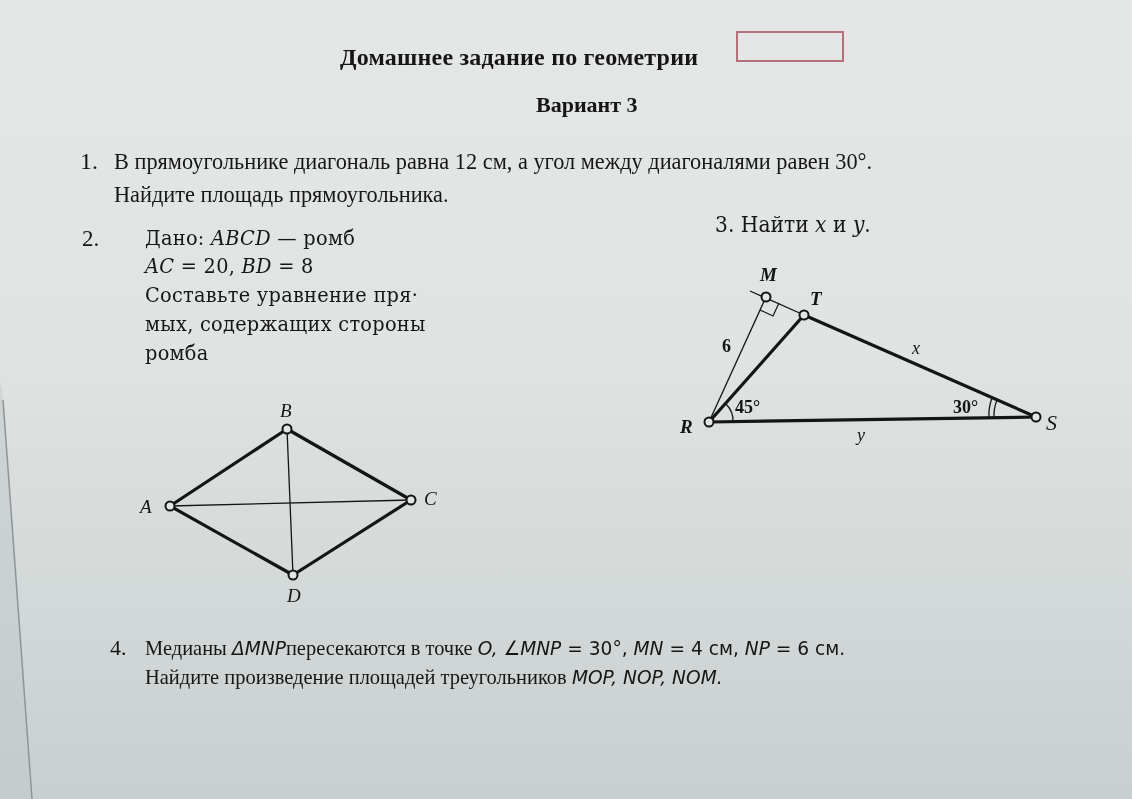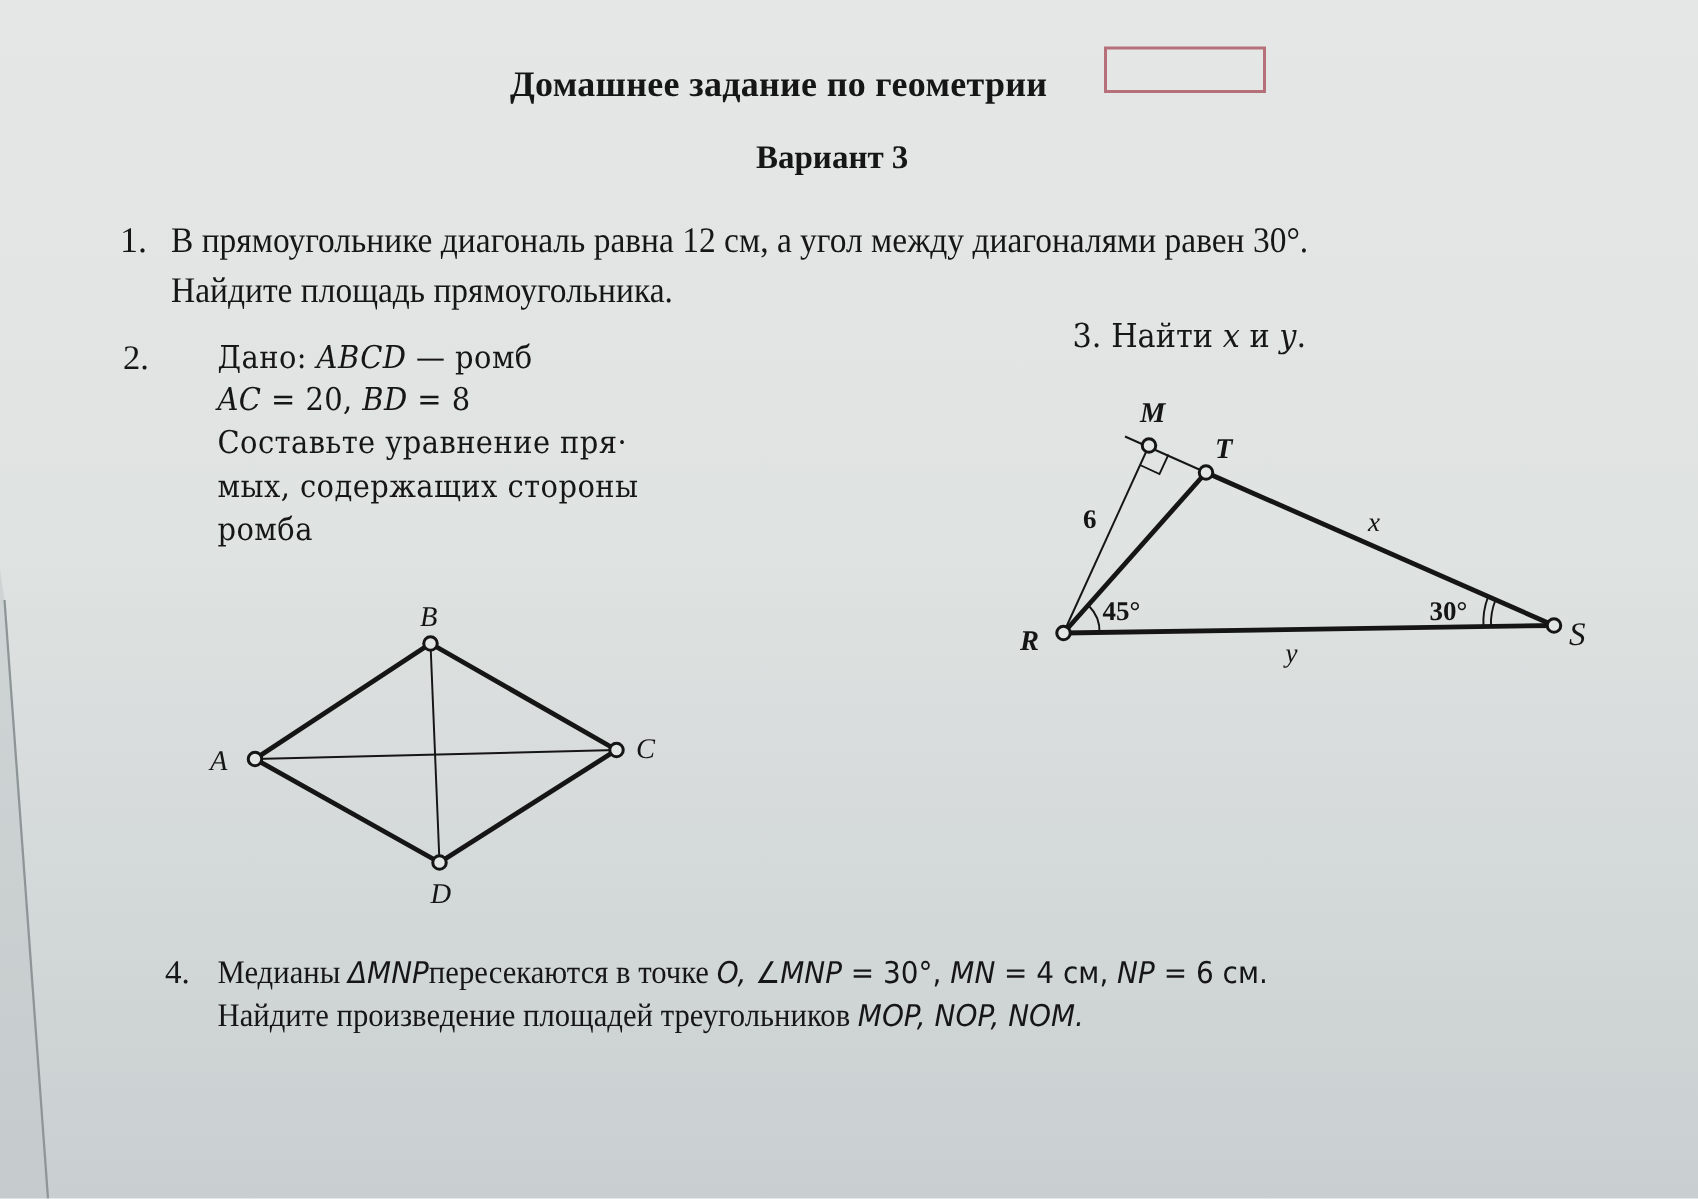--- a/index.html
+++ b/index.html
@@ -14,21 +14,21 @@
   }
   .abs { position:absolute; white-space:nowrap; }
   .title {
     left:306px; top:44px; font-size:24px; font-weight:bold; letter-spacing:0.2px;margin-left:34px;
   }
   .answer-box {
     left:736px; top:31px; width:108px; height:31px;
     border:2px solid #b5707a; box-sizing:border-box; background:transparent;
   }
   .variant {
-    left:504px; top:92px; font-size:22px; font-weight:bold;
+    left:536px; top:92px; font-size:22px; font-weight:bold;
   }
   .p1-num { left:80px; top:148px; font-size:24px; }
   .p1-l1 { left:114px; top:148px; font-size:24px; transform:scaleX(0.93); transform-origin:left; }
   .p1-l2 { left:114px; top:181px; font-size:24px; transform:scaleX(0.93); transform-origin:left; }
   .p2-num { left:82px; top:226px; font-size:23px; }
   .p2-line { left:145px; font-size:21px; font-family:"DejaVu Serif", serif; letter-spacing:0.3px; transform:scaleX(0.92); transform-origin:left; }
   .p2-l1 { top:226px; }
   .p2-l2 { top:254px; }
   .p2-l3 { top:283px; }
   .p2-l4 { top:312px; }

